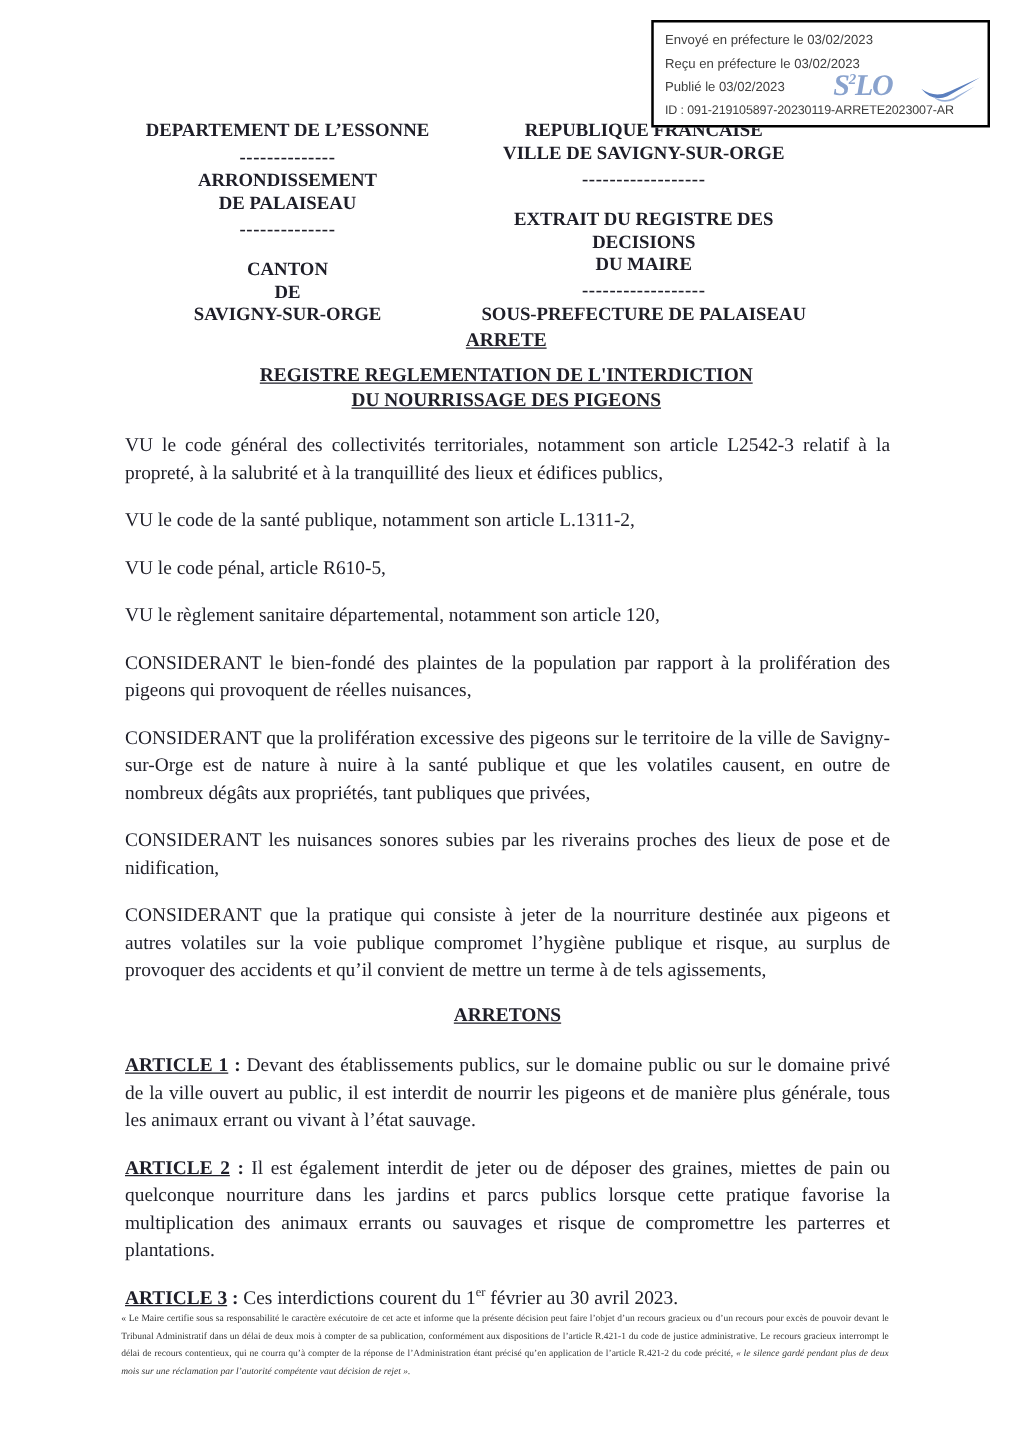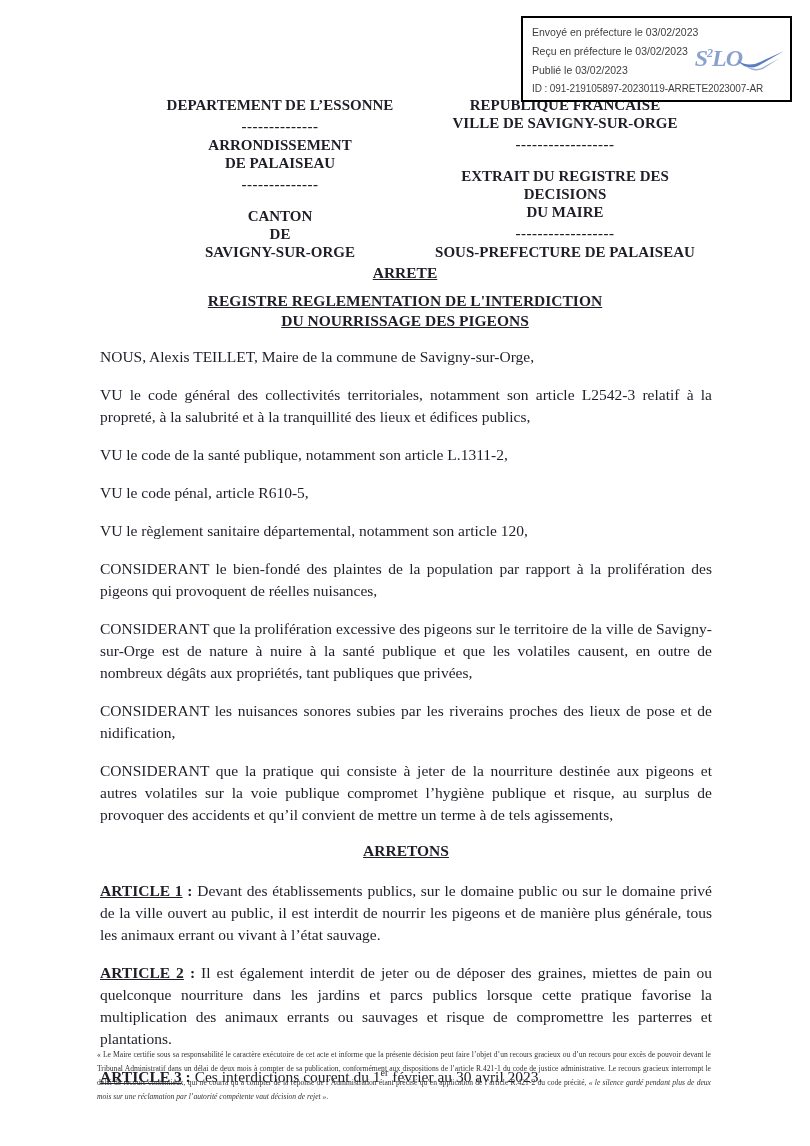--- a/index.html
+++ b/index.html
@@ -19,34 +19,35 @@
     border:2px solid #000;
     padding:8px 8px 5px 9px;
     font-family:"Liberation Sans", sans-serif;
     font-size:10.5px;
     color:#3e3e3e;
     background:#fff;
   }
   .stamp-line { line-height:12px; margin-bottom:7px; white-space:nowrap; }
   .stamp-line.id { font-size:10px; margin-bottom:0; letter-spacing:-0.1px; }
   .stamp-logo {
-    position:absolute; right:2px; top:27px;
+    position:absolute; right:2px; top:38px;
     display:flex; align-items:center;
     opacity:0.9;
+    gap:28px;
   }
   .logo-text {
     font-family:"Liberation Serif", serif;
     font-style:italic; font-weight:bold;
     font-size:24px; color:#7d99c8; letter-spacing:-1px;
   }
   .logo-text sup { font-size:12px; }
   .logo-swoosh { margin-left:-6px; margin-top:4px; }
 
   
-  .header { display:flex; justify-content:flex-end; padding:96px 90px 0 100px; }
+  .header { display:flex; justify-content:flex-start; padding:96px 90px 0 100px; }
   .hcol { font-weight:bold; font-size:15px; line-height:18px; text-align:center; white-space:nowrap; }
   .hcol-left  { width:260px; }
   .hcol-right { width:310px; }
   .hline.sep { margin-top:3px; margin-bottom:1px; letter-spacing:0.5px; }
   .hline.gap { margin-top:14px; }
 
   
   .title-block { text-align:center; margin-top:3px; font-weight:bold; font-size:15.5px; }
   .title-main { text-decoration:underline; margin-bottom:9px; }
   .title-sub  { text-decoration:underline; line-height:20px; }
@@ -109,21 +110,20 @@
     </div>
   </div>
 
   <div class="title-block">
     <div class="title-main">ARRETE</div>
     <div class="title-sub">REGISTRE REGLEMENTATION DE L'INTERDICTION</div>
     <div class="title-sub">DU NOURRISSAGE DES PIGEONS</div>
   </div>
 
   <div class="doc-body">
-    <p class="para">NOUS, Alexis TEILLET, Maire de la commune de Savigny-sur-Orge,</p>
     <p class="para">VU le code général des collectivités territoriales, notamment son article L2542-3 relatif à la propreté, à la salubrité et à la tranquillité des lieux et édifices publics,</p>
     <p class="para">VU le code de la santé publique, notamment son article L.1311-2,</p>
     <p class="para">VU le code pénal, article R610-5,</p>
     <p class="para">VU le règlement sanitaire départemental, notamment son article 120,</p>
     <p class="para">CONSIDERANT le bien-fondé des plaintes de la population par rapport à la prolifération des pigeons qui provoquent de réelles nuisances,</p>
     <p class="para">CONSIDERANT que la prolifération excessive des pigeons sur le territoire de la ville de Savigny-sur-Orge est de nature à nuire à la santé publique et que les volatiles causent, en outre de nombreux dégâts aux propriétés, tant publiques que privées,</p>
     <p class="para">CONSIDERANT les nuisances sonores subies par les riverains proches des lieux de pose et de nidification,</p>
     <p class="para">CONSIDERANT que la pratique qui consiste à jeter de la nourriture destinée aux pigeons et autres volatiles sur la voie publique compromet l’hygiène publique et risque, au surplus de provoquer des accidents et qu’il convient de mettre un terme à de tels agissements,</p>
 
     <div class="arretons">ARRETONS</div>

